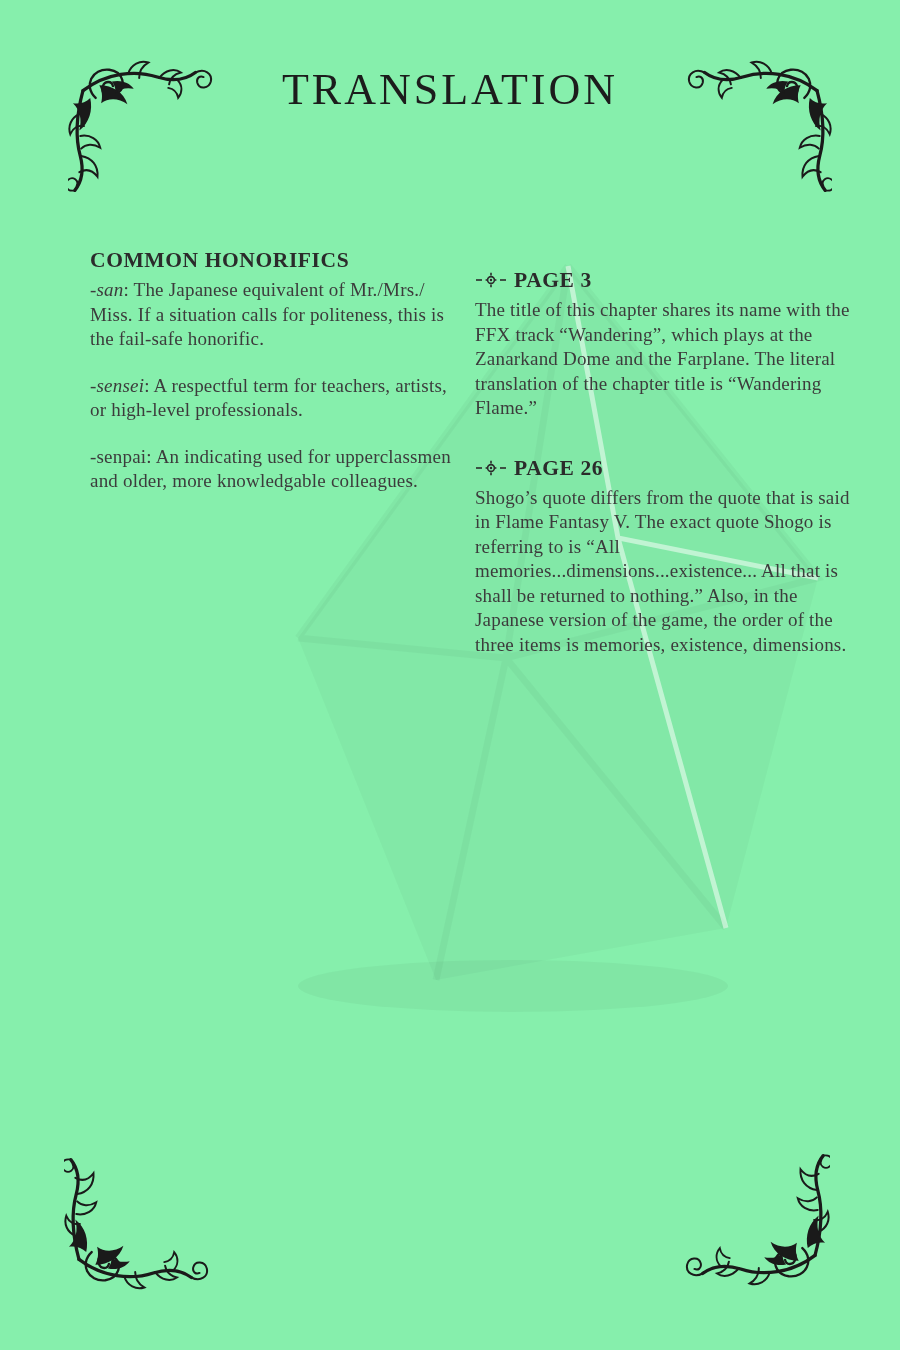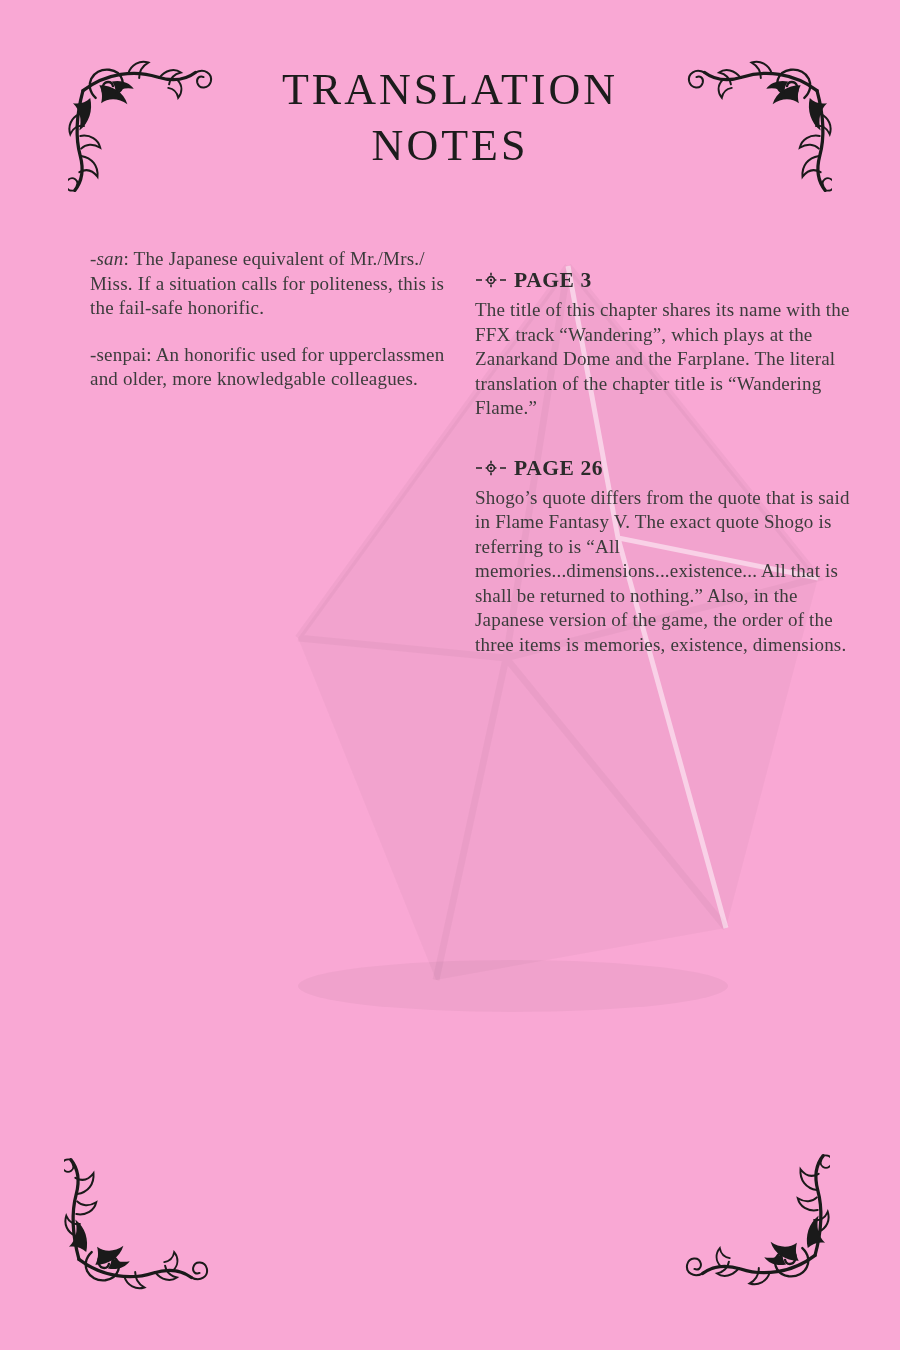--- a/index.html
+++ b/index.html
@@ -1,19 +1,19 @@
 <!DOCTYPE html>
 <html><head>
 <meta charset="utf-8">
 <style>
   html,body{margin:0;padding:0;background:#ffffff;}
   .page{
     position:relative;
     width:900px;height:1350px;
-    background:#f9a8d4;
+    background:#86efac;
     overflow:hidden;
     font-family:"Liberation Serif", serif;
   }
   
   .title{
     position:absolute;top:62px;left:0;width:900px;
     text-align:center;
     color:#1c1c1c;
     font-size:44px;
     line-height:56px;
@@ -100,33 +100,34 @@
     </svg>
   <svg class="ornament orn-bl">
       <use href="#corner-flourish"></use>
     </svg>
   <svg class="ornament orn-br">
       <use href="#corner-flourish"></use>
     </svg>
 
   <div class="title">
     <div>TRANSLATION</div>
-    <div>NOTES</div>
   </div>
 
   <div class="column col-left">
+    <div class="col-heading">COMMON HONORIFICS</div>
 
 
     <p class="para"><span class="term">-san</span><span>: The Japanese equivalent of Mr./Mrs./ Miss. If a situation calls for politeness, this is the fail-safe honorific.</span></p>
 
 
 
+    <p class="para"><span class="term">-sensei</span><span>: A respectful term for teachers, artists, or high-level professionals.</span></p>
 
 
-    <p class="para"><span class="term"></span><span>-senpai: An honorific used for upperclassmen and older, more knowledgable colleagues.</span></p>
+    <p class="para"><span class="term"></span><span>-senpai: An indicating used for upperclassmen and older, more knowledgable colleagues.</span></p>
   </div>
 
   <div class="column col-right">
 
     <div class="note-section">
       <div class="col-heading">
         <svg class="marker-icon">
             <use href="#marker-reticle"></use>
           </svg>
         <span>PAGE 3</span>

